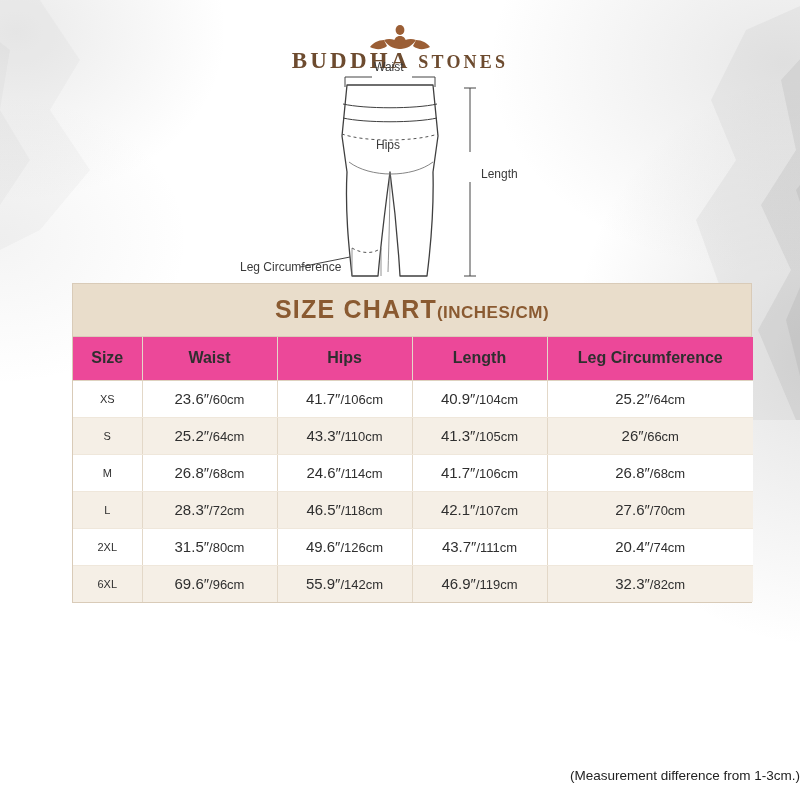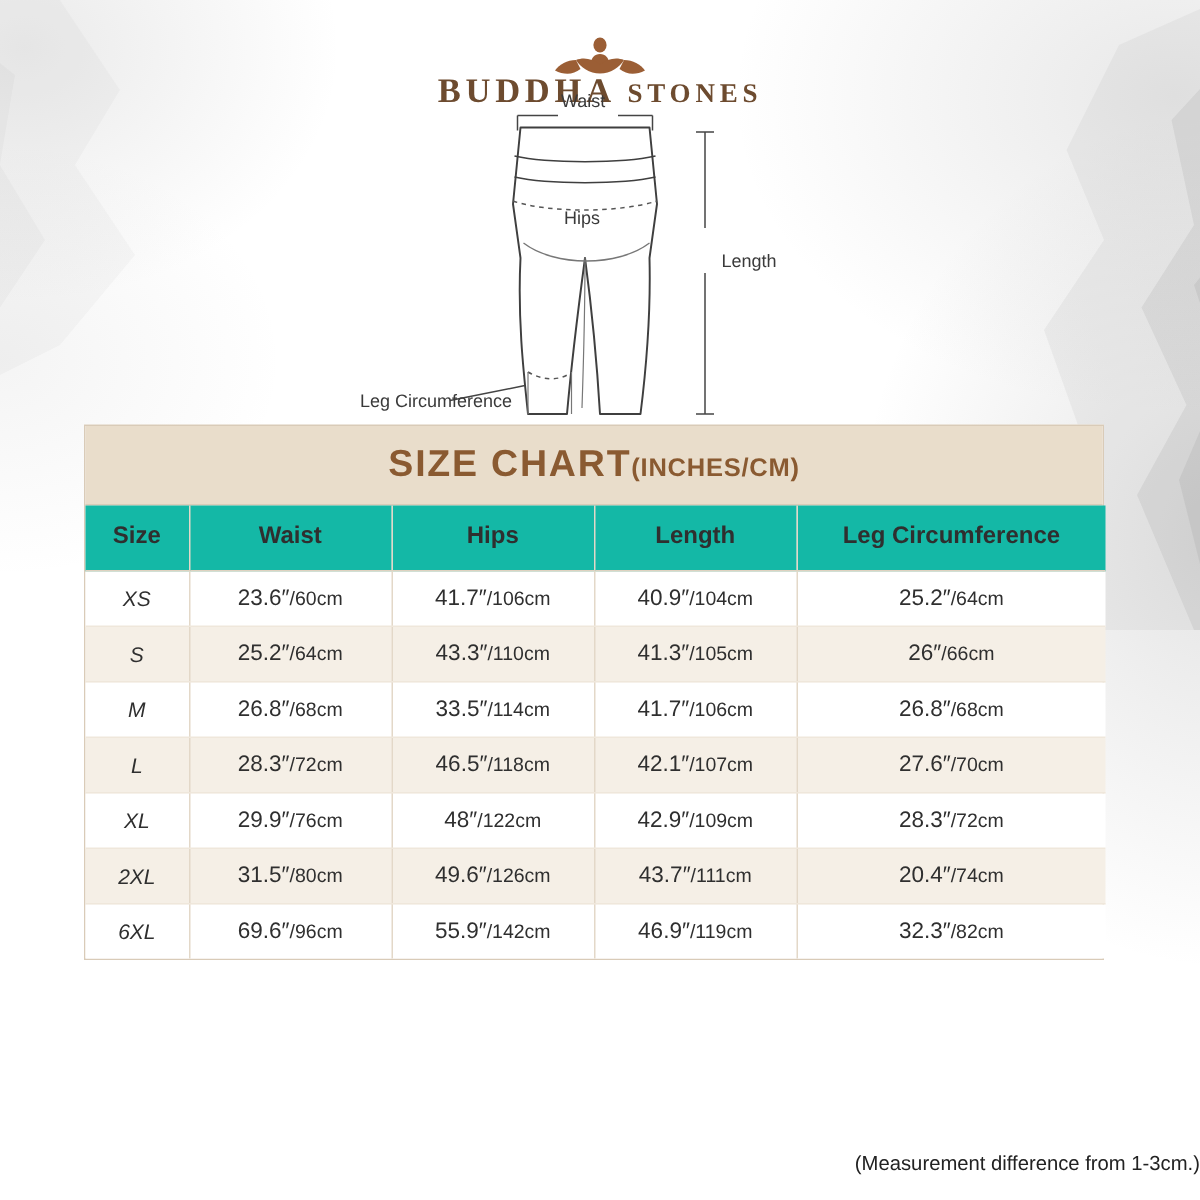--- a/index.html
+++ b/index.html
@@ -81,21 +81,21 @@
   }
   #lbl-waist { top: 8px; left: 374px; }
   #lbl-hips  { top: 86px; left: 376px; }
   #lbl-length{ top: 115px; left: 481px; }
   #lbl-leg   { top: 208px; left: 240px; }
 
   
   .chart-wrap {
     position: absolute;
     top: 283px;
-    left: 56px;
+    left: 72px;
     width: 680px;
     border: 1px solid #d9cbb8;
     box-sizing: border-box;
     background: #fff;
   }
   .chart-title {
     background: #e9ddcb;
     text-align: center;
     padding: 11px 0 12px 0;
     color: #8a5a31;
@@ -120,30 +120,30 @@
     text-align: center;
     font-family: "Liberation Sans", sans-serif;
     color: #2f2f2f;
   }
   th:last-child, td:last-child { border-right: none; }
   thead th {
     padding: 12px 0 13px 0;
     font-size: 16px;
     font-weight: 700;
     border-bottom: 1px solid #ded2c0;
-    background: #14b8a6;
+    background: #ec4899;
   }
   tbody td {
     padding: 9px 0 10px 0;
     font-size: 15px;
   }
   tbody tr:nth-child(even) { background: #f5efe6; }
   tbody tr:nth-child(odd)  { background: #ffffff; }
   tbody tr:last-child td { border-bottom: none; }
-  td.size-cell { font-size: 14px; font-style: italic; }
+  td.size-cell { font-size: 11px; }
   .cm { font-size: 13px; margin-top: 12px; }
   .col-size { width: 69px; }
   .col-waist { width: 135px; }
   .col-hips { width: 135px; }
   .col-length { width: 135px; }
   .col-leg { width: 206px; }
 
   .footnote {
     position: absolute;
     top: 768px;
@@ -255,39 +255,32 @@
           <tr>
             <td class="size-cell"><span>S</span></td>
             <td class=""><span>25.2″</span><span class="cm">/64cm</span></td>
             <td class=""><span>43.3″</span><span class="cm">/110cm</span></td>
             <td class=""><span>41.3″</span><span class="cm">/105cm</span></td>
             <td class=""><span>26″</span><span class="cm">/66cm</span></td>
           </tr>
           <tr>
             <td class="size-cell"><span>M</span></td>
             <td class=""><span>26.8″</span><span class="cm">/68cm</span></td>
-            <td class=""><span>33.5″</span><span class="cm">/114cm</span></td>
+            <td class=""><span>24.6″</span><span class="cm">/114cm</span></td>
             <td class=""><span>41.7″</span><span class="cm">/106cm</span></td>
             <td class=""><span>26.8″</span><span class="cm">/68cm</span></td>
           </tr>
           <tr>
             <td class="size-cell"><span>L</span></td>
             <td class=""><span>28.3″</span><span class="cm">/72cm</span></td>
             <td class=""><span>46.5″</span><span class="cm">/118cm</span></td>
             <td class=""><span>42.1″</span><span class="cm">/107cm</span></td>
             <td class=""><span>27.6″</span><span class="cm">/70cm</span></td>
           </tr>
           <tr>
-            <td class="size-cell"><span>XL</span></td>
-            <td class=""><span>29.9″</span><span class="cm">/76cm</span></td>
-            <td class=""><span>48″</span><span class="cm">/122cm</span></td>
-            <td class=""><span>42.9″</span><span class="cm">/109cm</span></td>
-            <td class=""><span>28.3″</span><span class="cm">/72cm</span></td>
-          </tr>
-          <tr>
             <td class="size-cell"><span>2XL</span></td>
             <td class=""><span>31.5″</span><span class="cm">/80cm</span></td>
             <td class=""><span>49.6″</span><span class="cm">/126cm</span></td>
             <td class=""><span>43.7″</span><span class="cm">/111cm</span></td>
             <td class=""><span>20.4″</span><span class="cm">/74cm</span></td>
           </tr>
           <tr>
             <td class="size-cell"><span>6XL</span></td>
             <td class=""><span>69.6″</span><span class="cm">/96cm</span></td>
             <td class=""><span>55.9″</span><span class="cm">/142cm</span></td>

